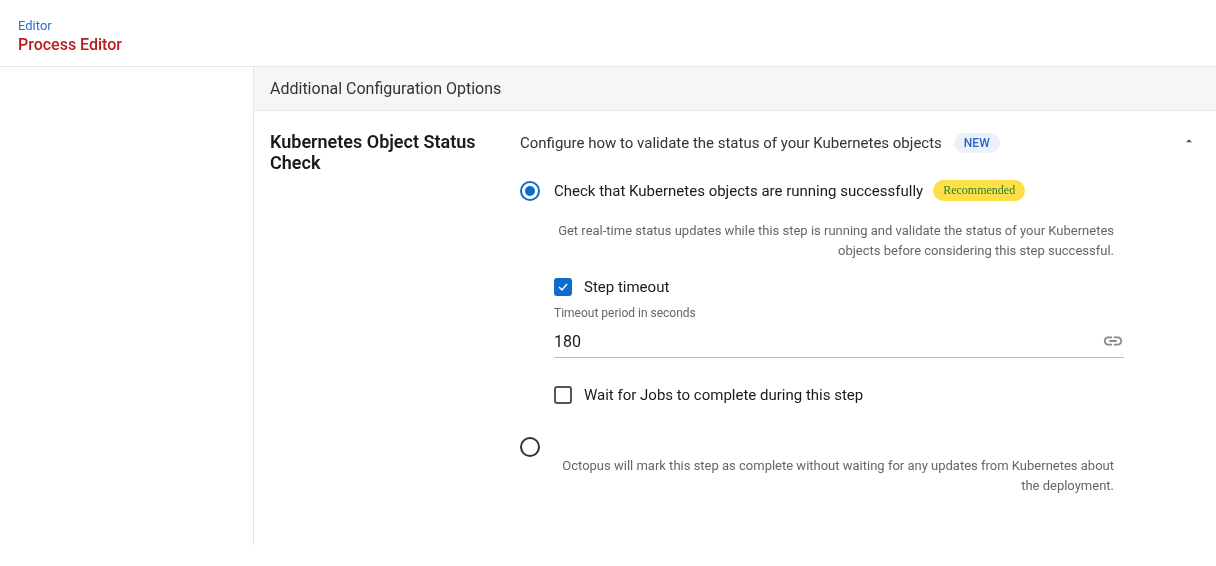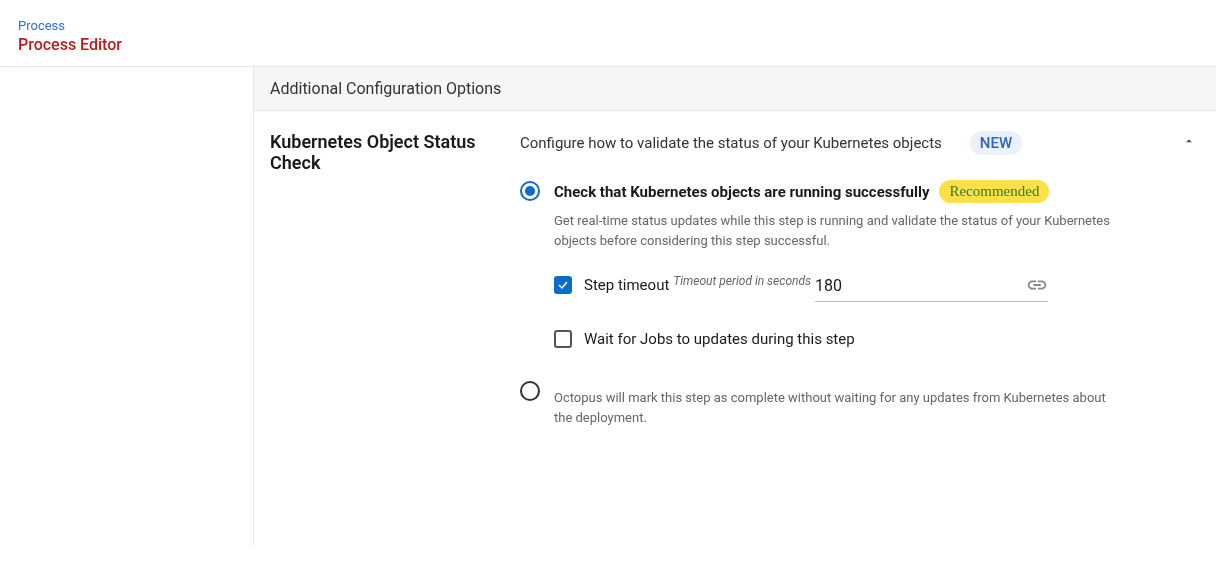--- a/index.html
+++ b/index.html
@@ -104,29 +104,29 @@
       font-weight: 600;
       color: #1a1a1a;
       padding-top: 2px;
     }
     .config-body {
       flex: 1;
     }
     .config-desc-row {
       display: flex;
       align-items: center;
-      gap: 28px;
+      gap: 12px;
       margin-bottom: 24px;
     }
     .config-desc {
       font-size: 15px;
       color: #333;
     }
     .badge {
-      font-size: 15px;
+      font-size: 12px;
       font-weight: 500;
       padding: 3px 10px;
       border-radius: 12px;
     }
     .badge-new {
       background: #eaf1fb;
       color: #2e62c4;
     }
     .badge-rec {
       background: #fde047;
@@ -192,52 +192,52 @@
     .option-body {
       flex: 1;
     }
     .option-title-row {
       display: flex;
       align-items: center;
       gap: 10px;
     }
     .option-title {
       font-size: 15px;
-      font-weight: 700;
+      font-weight: 400;
       color: #1a1a1a;
       text-align: right;
     }
     .option-help {
       font-size: 13px;
       color: #666;
       line-height: 1.5;
-      margin-top: 8px;
+      margin-top: 20px;
       max-width: 560px;
+      text-align: right;
     }
     .sub-option {
       margin-top: 18px;
       display: flex;
-      flex-direction: row;
+      flex-direction: column;
       gap: 4px;
       max-width: 570px;
     }
     .sub-option-row {
       display: flex;
       align-items: center;
       gap: 12px;
     }
     .sub-option-label {
       font-size: 15px;
       color: #1a1a1a;
     }
     .field-hint {
       font-size: 12px;
       color: #666;
       margin-top: 6px;
-      font-style: italic;
     }
     .text-field-row {
       display: flex;
       align-items: center;
       gap: 8px;
       border-bottom: 1px solid #bbb;
       margin-top: 4px;
     }
     .text-field {
       flex: 1;
@@ -254,21 +254,21 @@
     }
     .link-icon svg {
       fill: #888;
     }
   </style>
 </head>
 <body>
 
 <div class="header">
   <div class="header-left">
-    <span class="breadcrumb">Process</span>
+    <span class="breadcrumb">Editor</span>
     <span class="page-title">Process Editor</span>
   </div>
 </div>
 
 <div class="main">
   <div class="side-gutter"></div>
 
   <div class="content">
     <div class="section-header">Additional Configuration Options</div>
 
@@ -315,21 +315,21 @@
                   <svg width="22" height="22" viewBox="0 0 24 24">
                     <path d="M3.9 12c0-1.71 1.39-3.1 3.1-3.1h4V7H7c-2.76 0-5 2.24-5 5s2.24 5 5 5h4v-1.9H7c-1.71 0-3.1-1.39-3.1-3.1zM8 13h8v-2H8v2zm9-6h-4v1.9h4c1.71 0 3.1 1.39 3.1 3.1s-1.39 3.1-3.1 3.1h-4V17h4c2.76 0 5-2.24 5-5s-2.24-5-5-5z"></path>
                   </svg>
                 </div>
               </div>
             </div>
 
             <div class="sub-option" style="margin-top:28px;">
               <div class="sub-option-row">
                 <div class="checkbox"></div>
-                <span class="sub-option-label">Wait for Jobs to updates during this step</span>
+                <span class="sub-option-label">Wait for Jobs to complete during this step</span>
               </div>
             </div>
           </div>
         </div>
 
         <div class="option">
           <div class="option-control">
             <div class="radio-outer"></div>
           </div>
           <div class="option-body">

